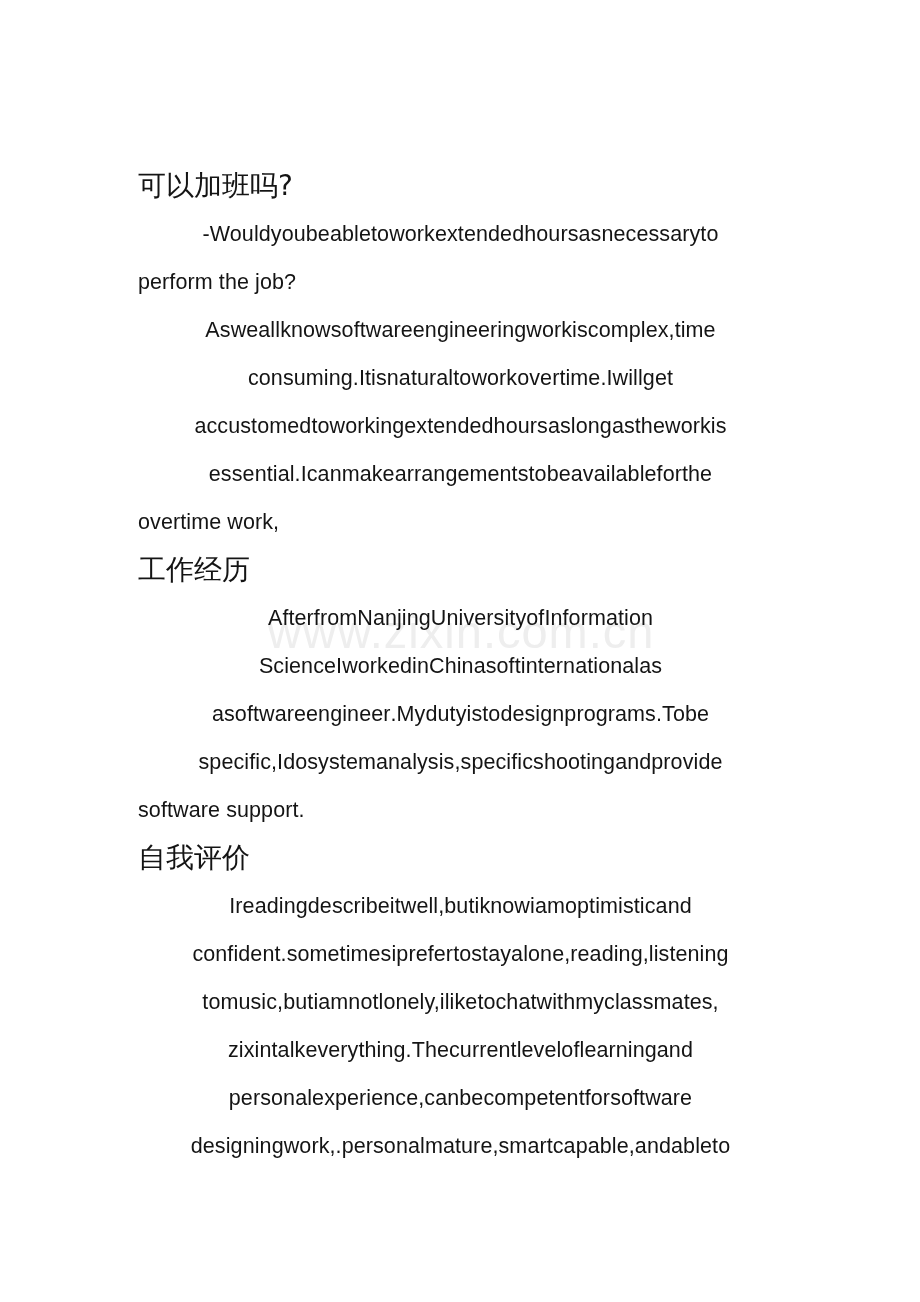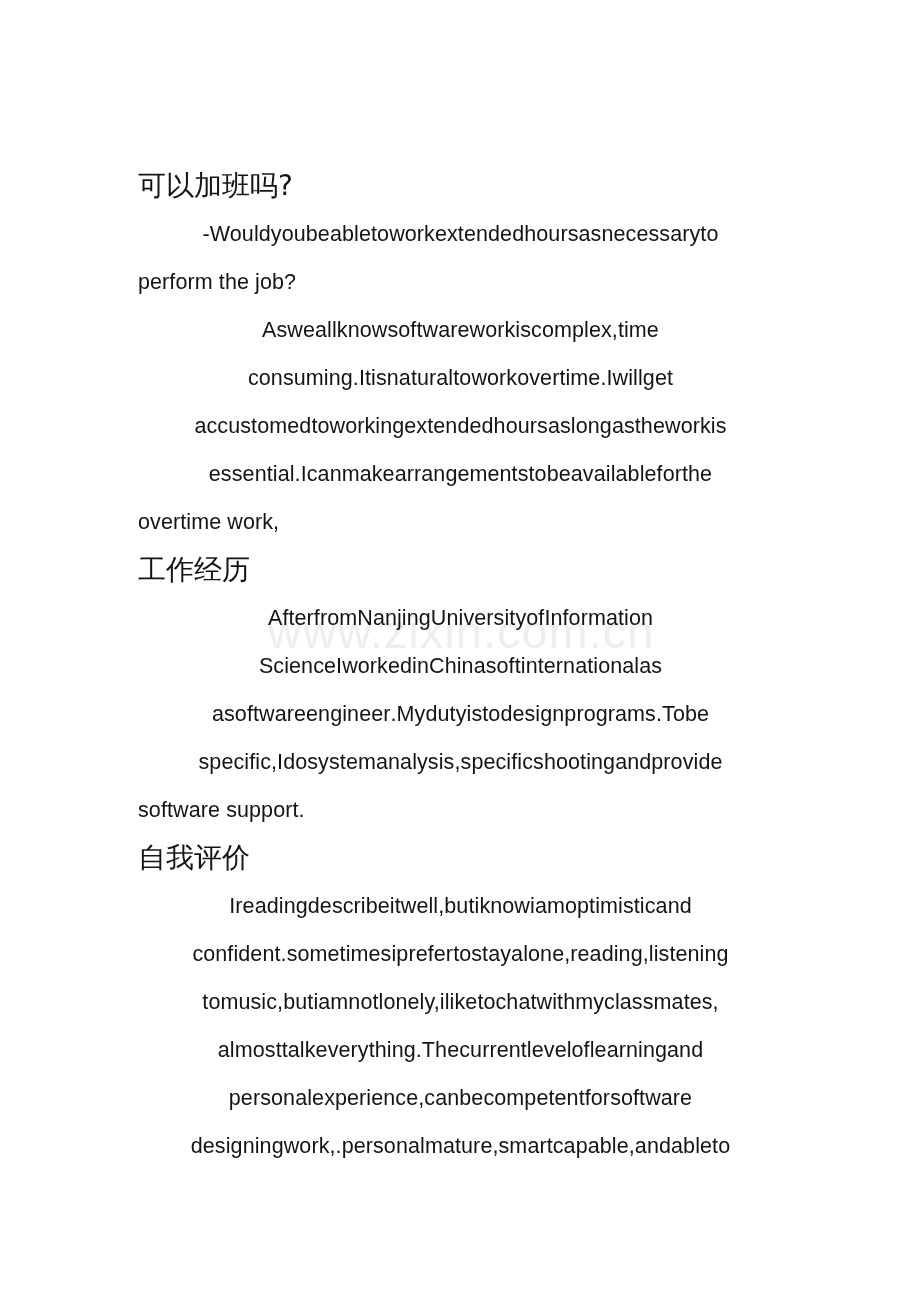--- a/index.html
+++ b/index.html
@@ -110,20 +110,21 @@
         </div>
         <div class="line flush">perform the job?</div>
       </div>
       <div class="block">
         <div class="line just">
           <span>As</span>
           <span>we</span>
           <span>all</span>
           <span>know</span>
           <span>software</span>
+          <span>engineering</span>
           <span>work</span>
           <span>is</span>
           <span>complex,</span>
           <span>time</span>
         </div>
         <div class="line just">
           <span>consuming</span>
           <span>.It</span>
           <span>is</span>
           <span>natural</span>
@@ -245,21 +246,21 @@
           <span>lonely,</span>
           <span>i</span>
           <span>like</span>
           <span>to</span>
           <span>chat</span>
           <span>with</span>
           <span>my</span>
           <span>classmates,</span>
         </div>
         <div class="line just">
-          <span>almost</span>
+          <span>zixin</span>
           <span>talk</span>
           <span>everything</span>
           <span>.The</span>
           <span>current</span>
           <span>level</span>
           <span>of</span>
           <span>learning</span>
           <span>and</span>
         </div>
         <div class="line just">

